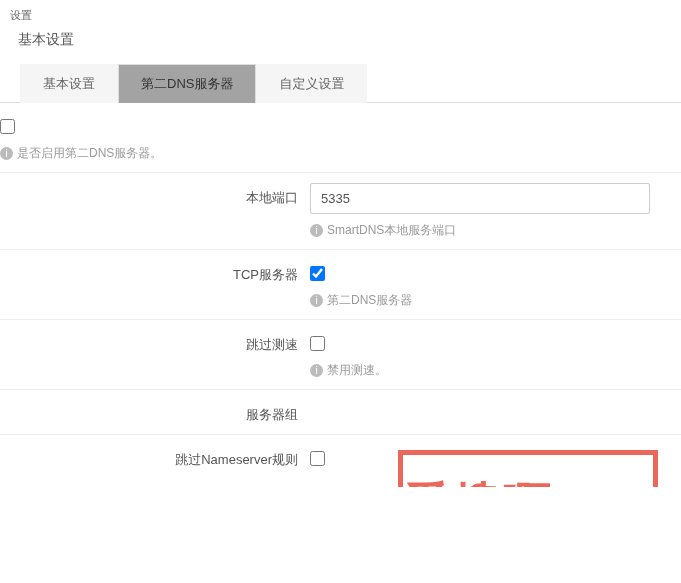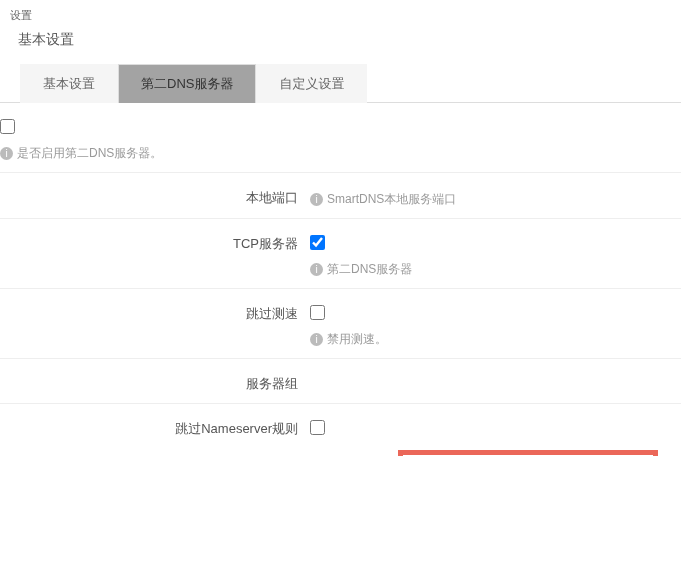--- a/index.html
+++ b/index.html
@@ -122,20 +122,21 @@
         <input type="checkbox" style="">
         <div class="hint">
           <span class="hint-icon">i</span><span>是否启用第二DNS服务器。</span>
         </div>
       </div>
     </div>
 
     <div class="form-row">
       <div class="form-label">本地端口</div>
       <div class="form-control">
+        <input type="text" value="5335" style="">
         <div class="hint">
           <span class="hint-icon">i</span><span>SmartDNS本地服务端口</span>
         </div>
       </div>
     </div>
 
     <div class="form-row">
       <div class="form-label">TCP服务器</div>
       <div class="form-control">
         <input type="checkbox" checked="" style="">

